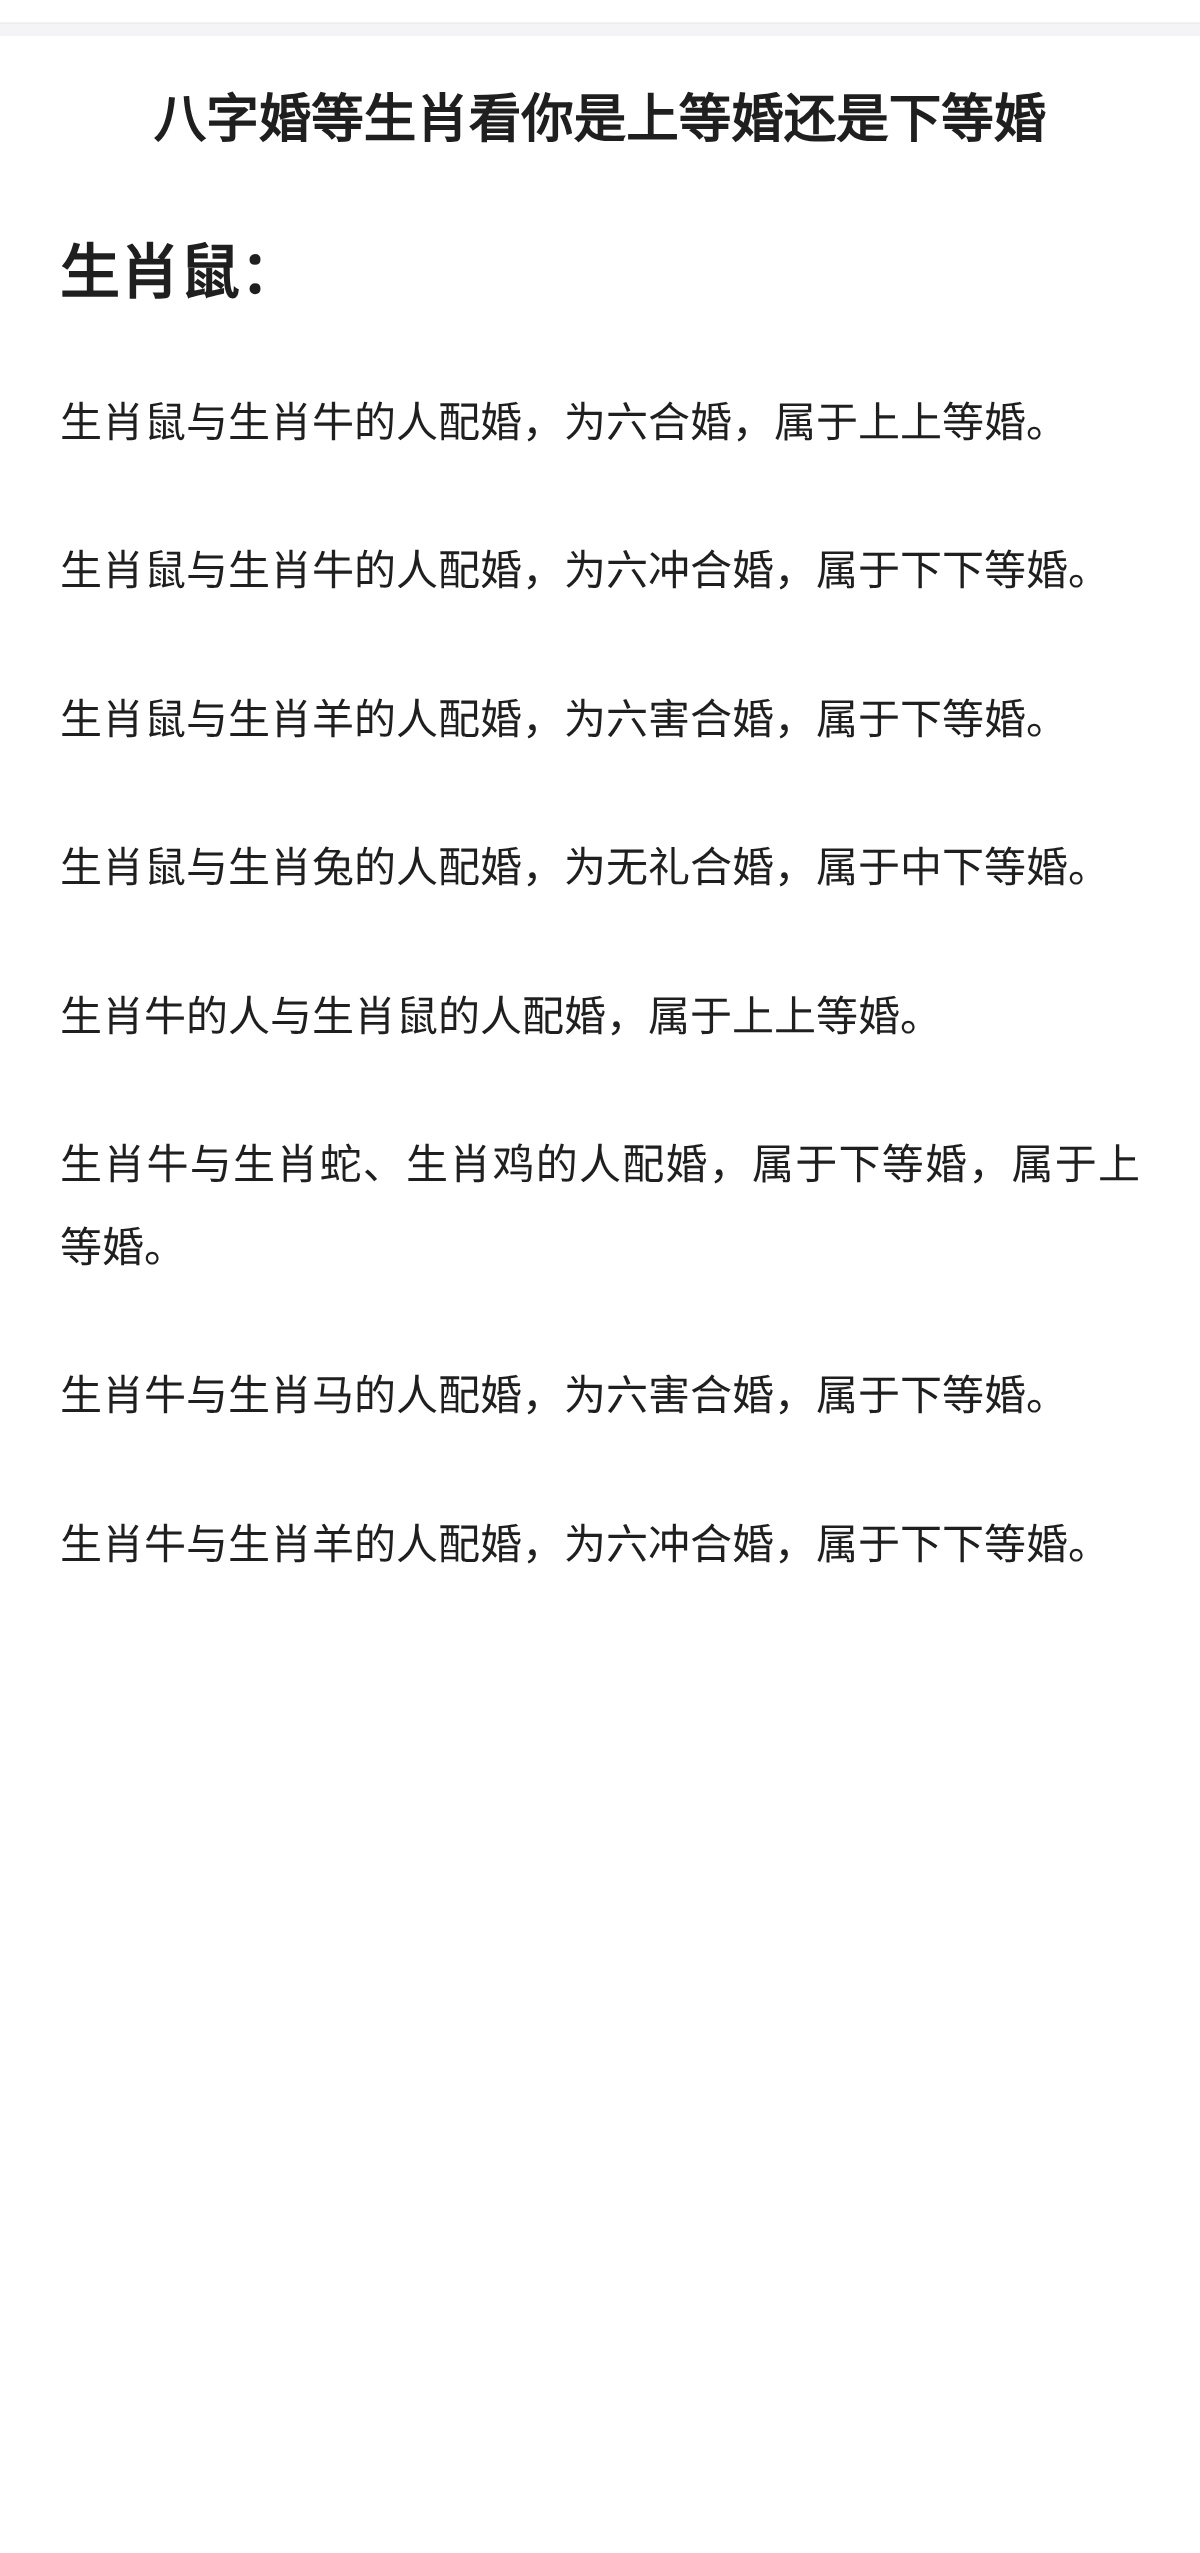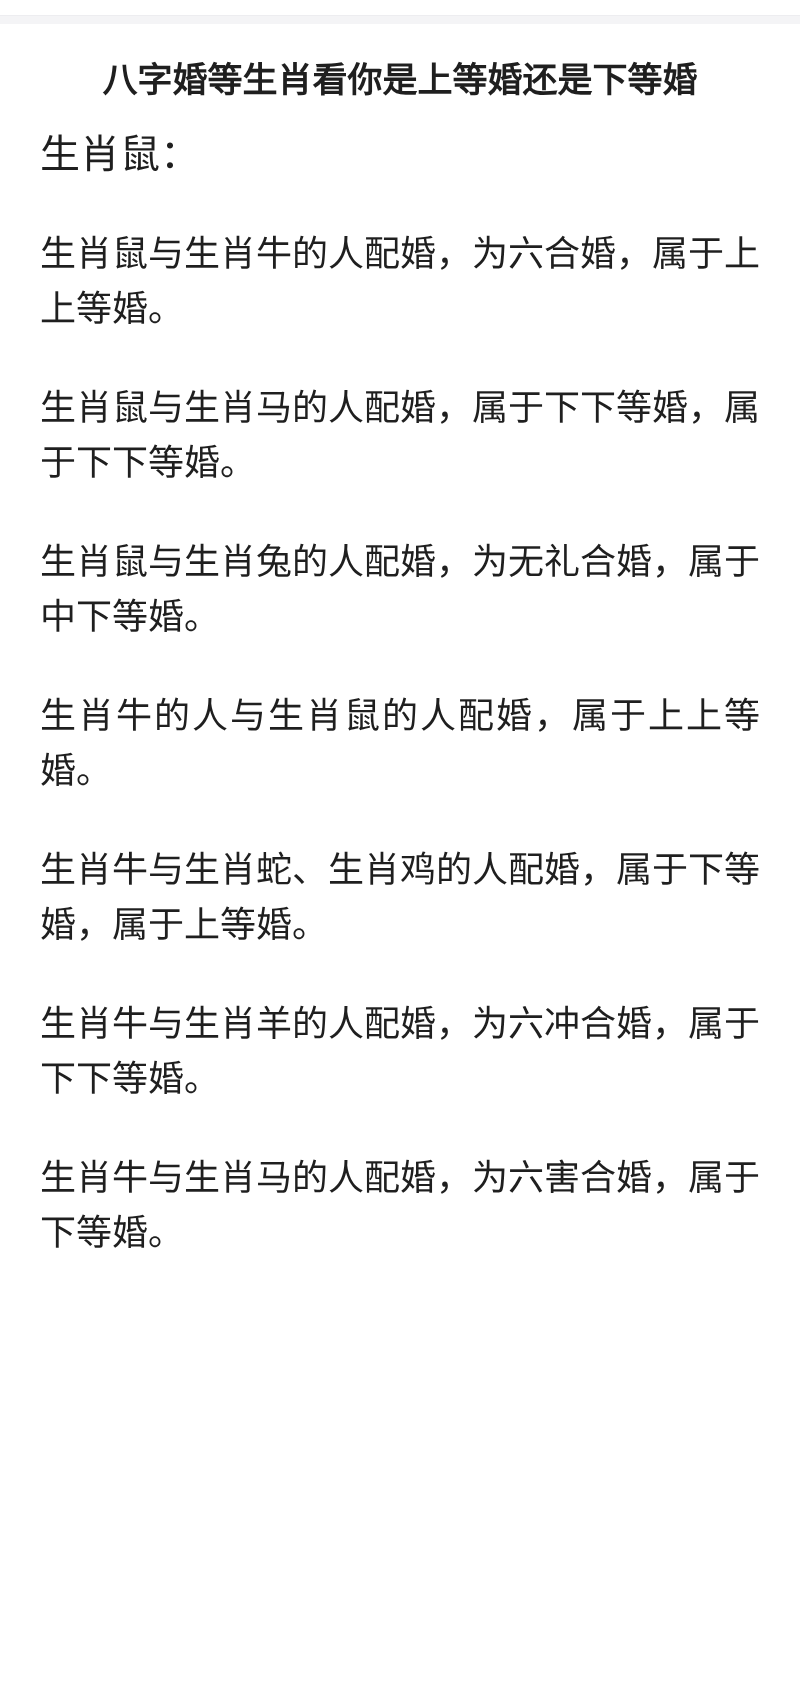--- a/index.html
+++ b/index.html
@@ -25,49 +25,50 @@
   }
   .title {
     font-size: 35px;
     font-weight: 700;
     line-height: 55px;
     text-align: center;
     margin: 28px 0 0 0;
   }
   .heading {
     font-size: 40px;
-    font-weight: 400;
+    font-weight: 700;
     line-height: 55px;
-    margin: 20px 0 0 0;
+    margin: 48px 0 0 0;
   }
   .para {
-    font-size: 36px;
+    font-size: 28px;
     font-weight: 400;
     line-height: 55px;
     margin: 44px 0 0 0;
     text-align: justify;
     text-justify: inter-ideograph;
   }
 </style>
 </head>
 <body>
 
 <div class="top-divider"></div>
 
 <main class="content">
 
   <h1 class="title">八字婚等生肖看你是上等婚还是下等婚</h1>
 
   <section>
     <h2 class="heading">生肖鼠：</h2>
     <p class="para">生肖鼠与生肖牛的人配婚，为六合婚，属于上上等婚。</p>
-    <p class="para">生肖鼠与生肖马的人配婚，属于下下等婚，属于下下等婚。</p>
+    <p class="para">生肖鼠与生肖牛的人配婚，为六冲合婚，属于下下等婚。</p>
+    <p class="para">生肖鼠与生肖羊的人配婚，为六害合婚，属于下等婚。</p>
     <p class="para">生肖鼠与生肖兔的人配婚，为无礼合婚，属于中下等婚。</p>
   </section>
 
   <section>
     <p class="para">生肖牛的人与生肖鼠的人配婚，属于上上等婚。</p>
     <p class="para">生肖牛与生肖蛇、生肖鸡的人配婚，属于下等婚，属于上等婚。</p>
+    <p class="para">生肖牛与生肖马的人配婚，为六害合婚，属于下等婚。</p>
     <p class="para">生肖牛与生肖羊的人配婚，为六冲合婚，属于下下等婚。</p>
-    <p class="para">生肖牛与生肖马的人配婚，为六害合婚，属于下等婚。</p>
   </section>
 
 </main>
 
 </body></html>

